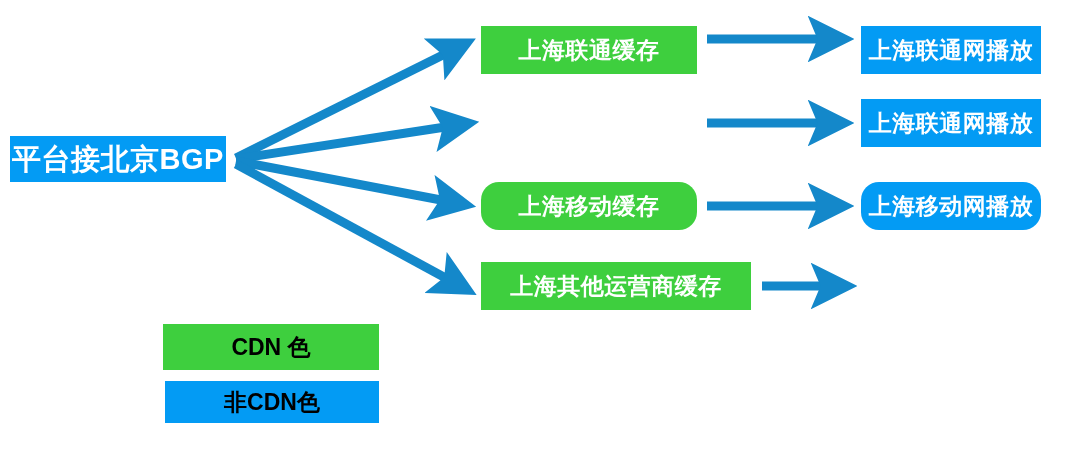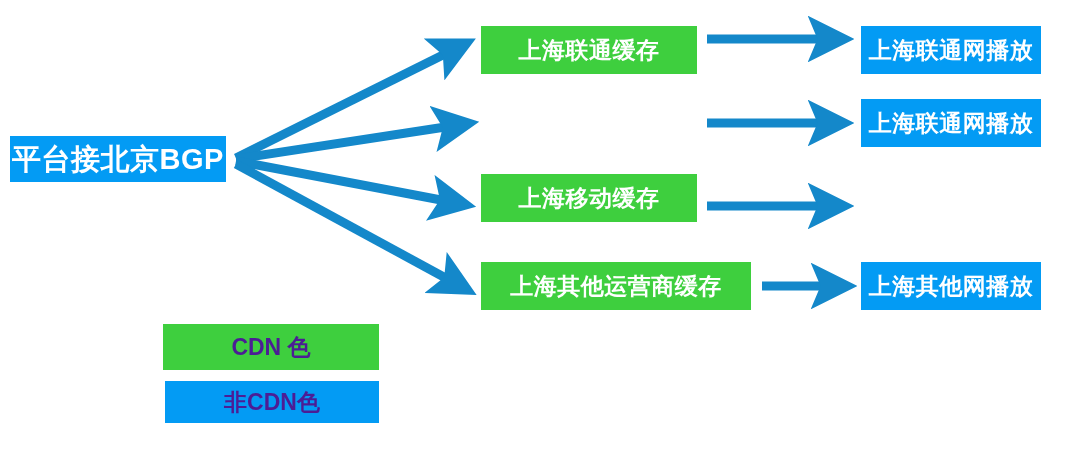--- a/index.html
+++ b/index.html
@@ -60,29 +60,29 @@
     width: 270px;
   }
   .play-node {
     left: 861px;
     width: 180px;
     height: 48px;
     font-size: 23px;
   }
   .row-1 { top: 26px; }
   .row-2 { top: 99px; }
-  .row-3 { top: 174px; }
+  .row-3 { top: 182px; border-radius: 18px; }
   .row-4 { top: 262px; }
   .legend-box {
     position: absolute;
     box-sizing: border-box;
     display: flex;
     align-items: center;
     justify-content: center;
-    color: #4c1d95;
+    color: #000000;
     font-weight: bold;
     font-size: 23px;
     line-height: 1;
     white-space: nowrap;
   }
   .legend-green {
     left: 163px;
     top: 324px;
     width: 216px;
     height: 46px;
@@ -124,18 +124,18 @@
   </svg>
 
   <div class="node blue source-node">平台接北京BGP</div>
 
   <div class="node green cache-node row-1">上海联通缓存</div>
   <div class="node green cache-node row-3">上海移动缓存</div>
   <div class="node green cache-node wide row-4">上海其他运营商缓存</div>
 
   <div class="node blue play-node row-1">上海联通网播放</div>
   <div class="node blue play-node row-2">上海联通网播放</div>
-  <div class="node blue play-node row-4">上海其他网播放</div>
+  <div class="node blue play-node row-3">上海移动网播放</div>
 
   <div class="legend-box legend-green">CDN 色</div>
   <div class="legend-box legend-blue">非CDN色</div>
 
 </div>
 
 </body></html>

